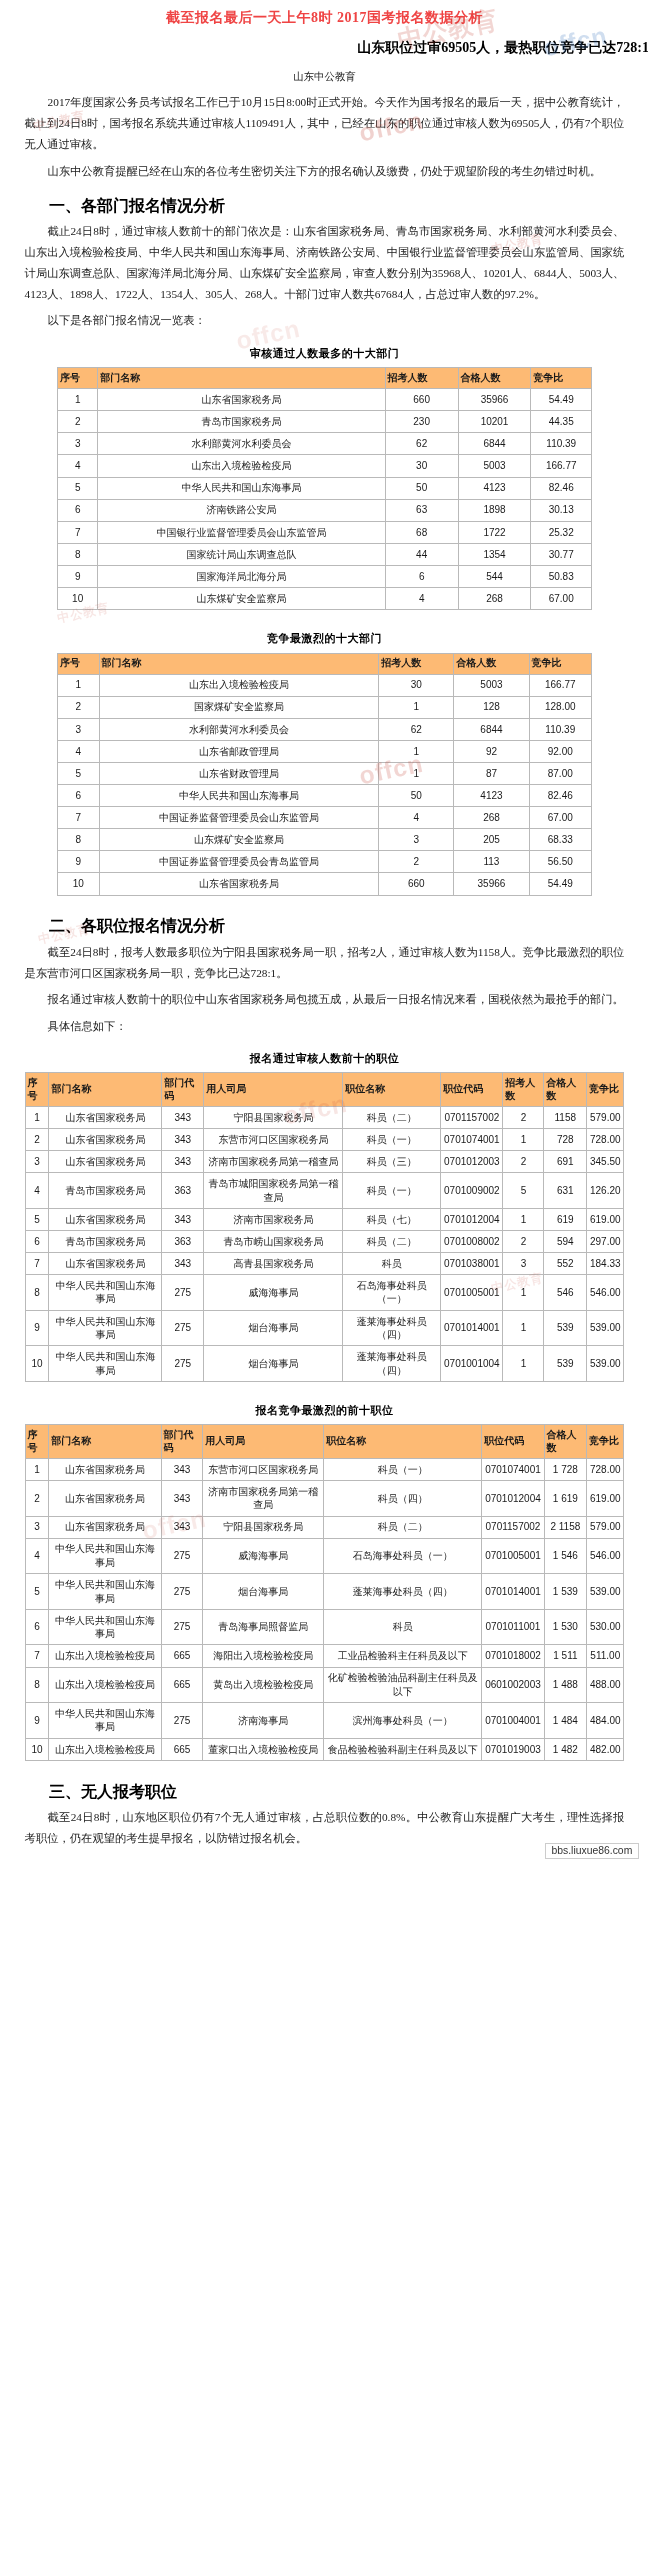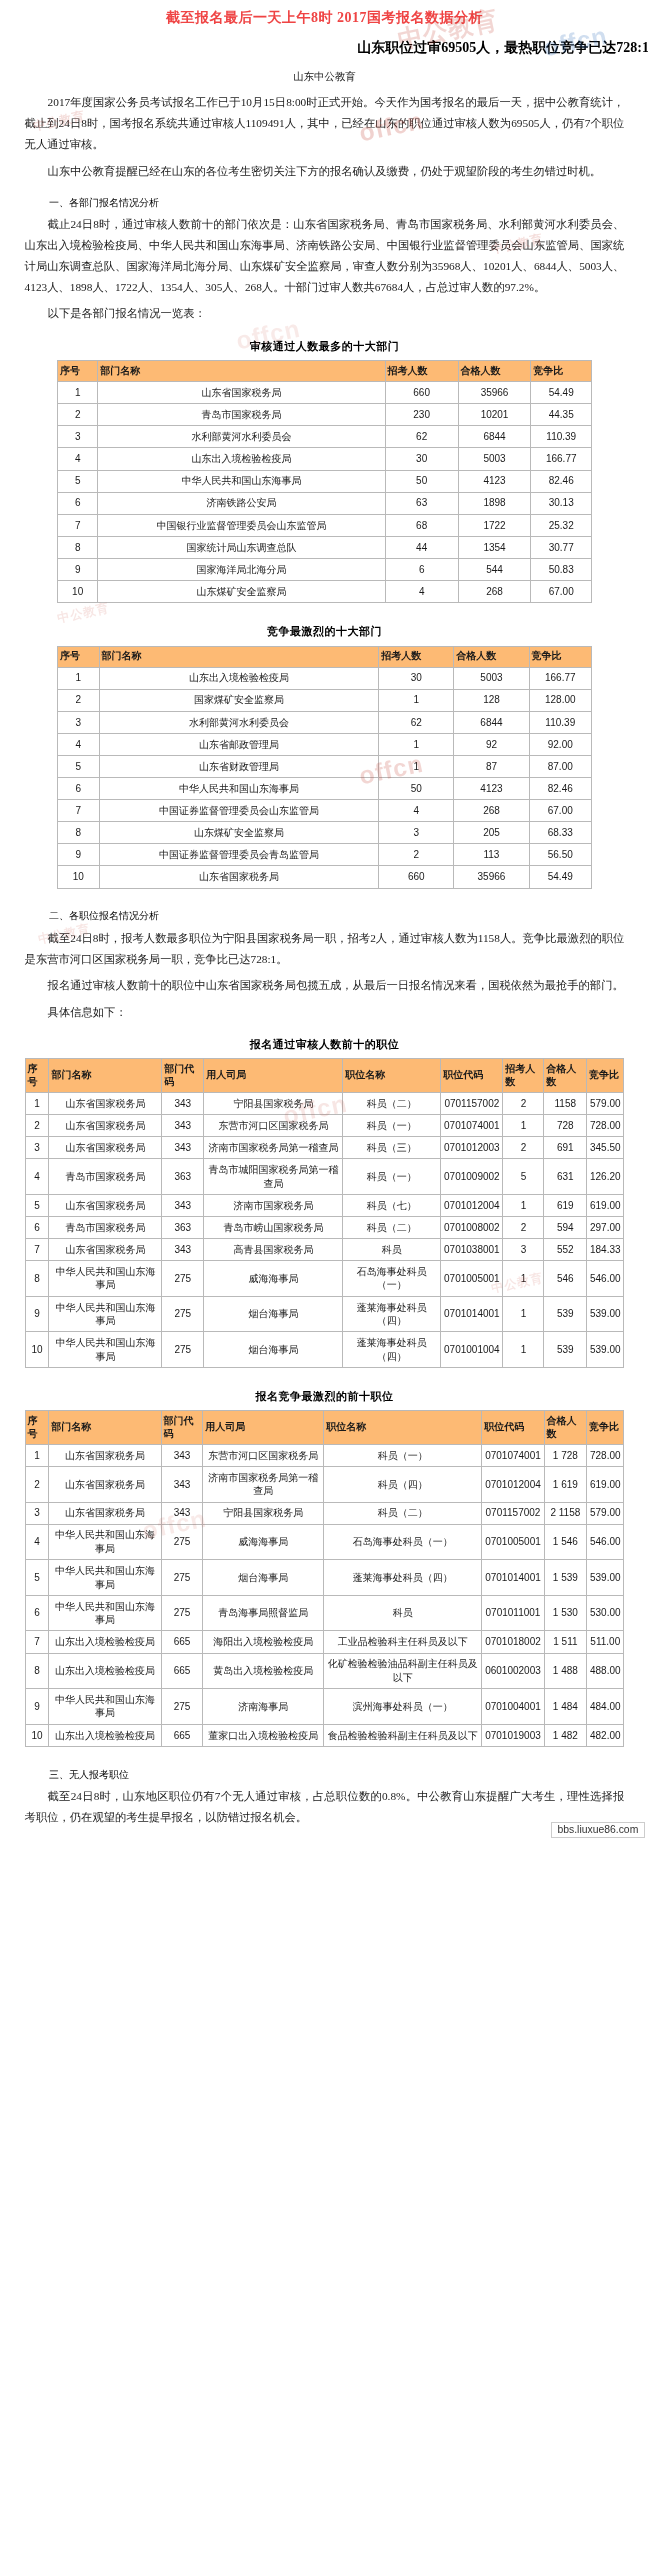--- a/index.html
+++ b/index.html
@@ -35,22 +35,22 @@
   }
   p.para{
     font-size:11.3px;
     line-height:1.85;
     margin:0;
     padding:2.8px 24.6px 2.8px 24.6px;
     text-align:justify;
     text-indent:23px;
   }
   h3.sec{
-    font-size:10px;
-    font-weight:normal;
+    font-size:16px;
+    font-weight:bold;
     margin:11.3px 0 1.9px 0;
     padding-left:49px;
     color:#000;
   }
   .tbl-wrap{padding:5.7px 24.6px 9.4px 24.6px;}
   .tbl-wrap.narrow{padding:5.7px 57px 9.4px 57px;}
   table.dt{
     width:100%;
     border-collapse:collapse;
     font-size:10px;
@@ -90,21 +90,21 @@
     color:#c0392b;
     white-space:nowrap;
     transform:rotate(-12deg);
     font-size:12.3px;
     letter-spacing:0.9px;
   }
   .wm.blue{color:#1a5fb4;opacity:0.18;}
   .wm.big{font-size:24.6px;opacity:0.2;}
   .footer-badge{
     position:absolute;
-    right:4px;
+    right:10px;
     bottom:1.9px;
     background:#ffffff;
     color:#333;
     font-size:10.4px;
     font-family:"Liberation Sans", sans-serif;
     padding:1.9px 5.7px;
     border:0.9px solid #ccc;
   }
 </style>
 </head>

